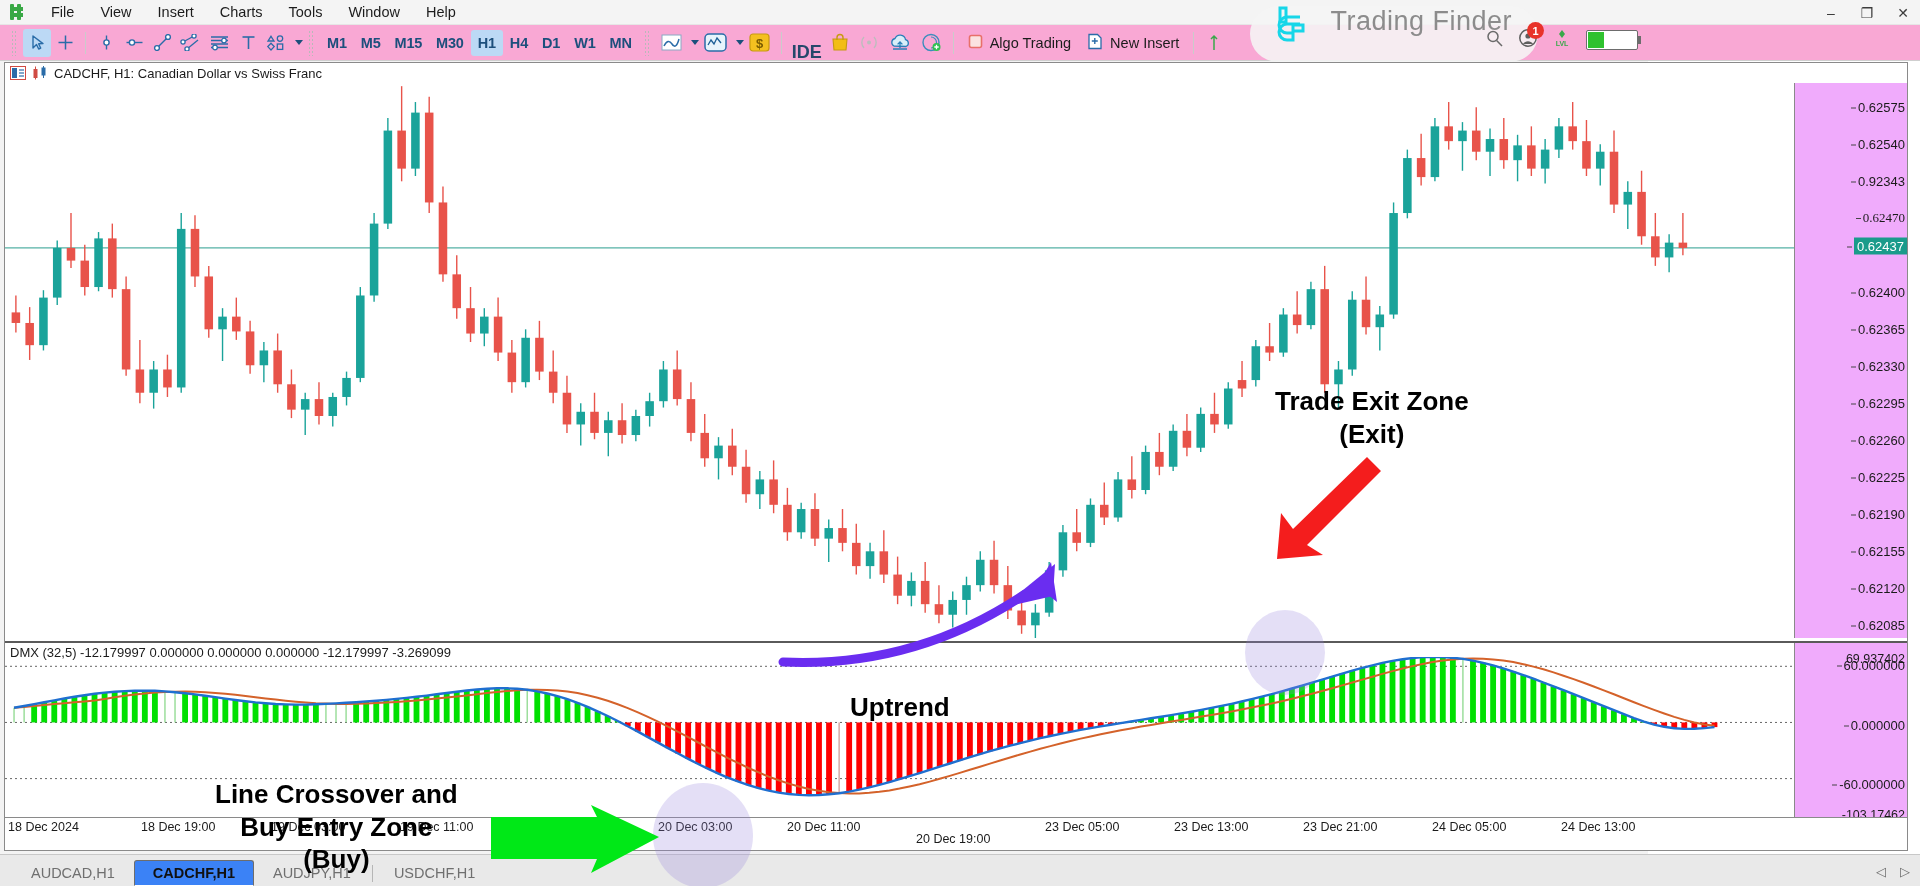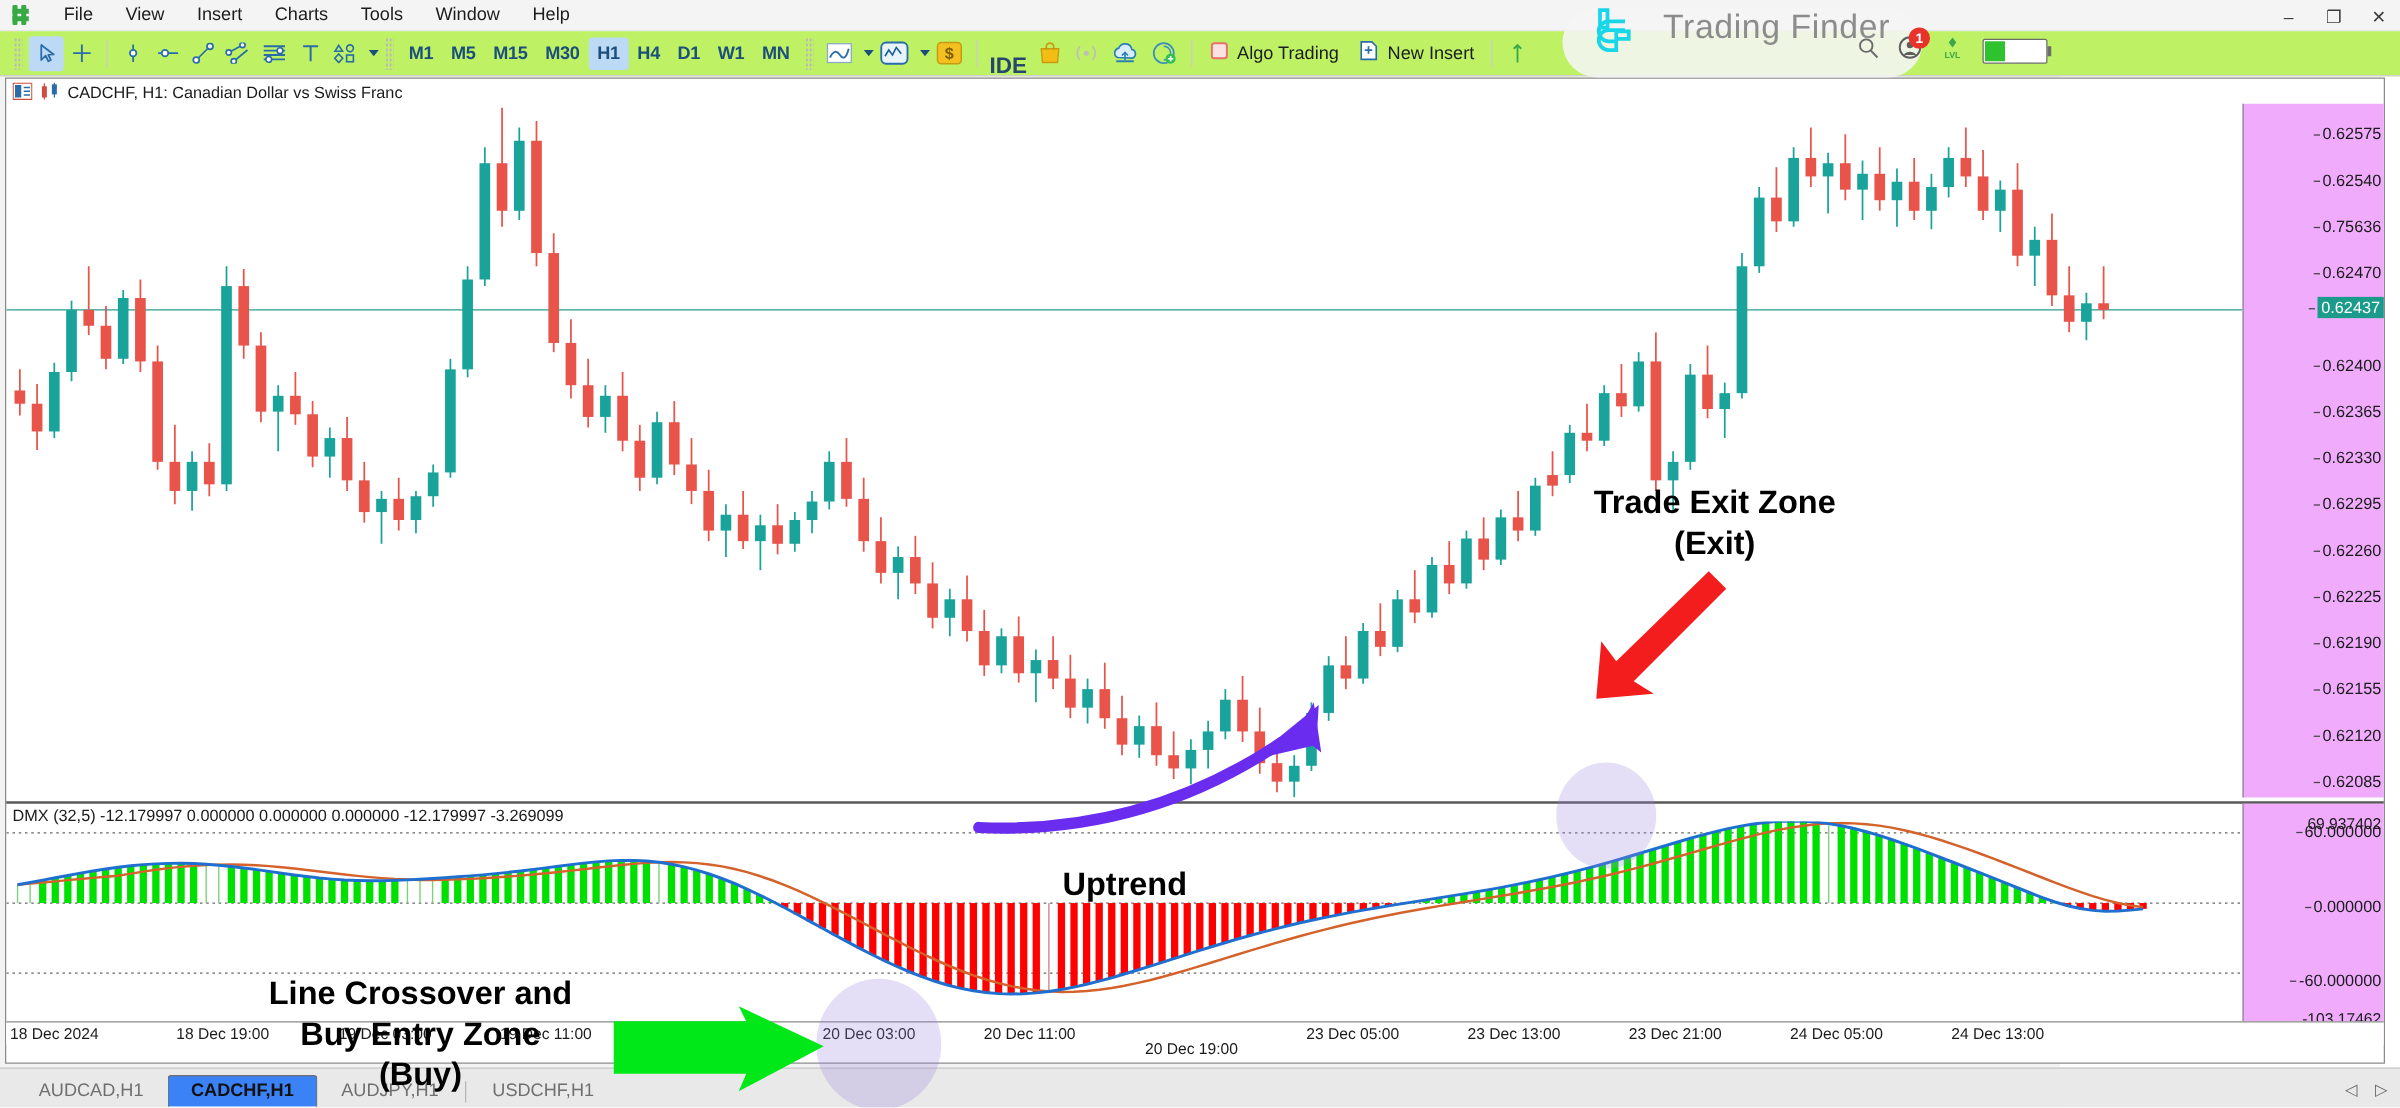--- a/index.html
+++ b/index.html
@@ -28,21 +28,21 @@
     font-size: 14.5px; color: #1c1c1c; padding: 2px 13px; cursor: default;
     white-space: nowrap;
   }
 
   .win-controls { position: absolute; right: 8px; top: 0; height: 25px; display: flex; align-items:center; gap: 18px; }
   .win-btn { font-size: 14px; color: #3c3c3c; width: 18px; text-align:center; cursor: default; line-height: 14px;}
 
   
   .toolbar {
     position: absolute; left: 0; top: 25px; width: 1920px; height: 36px;
-    background: #bef264; display: flex; align-items: center; padding-left: 6px;
+    background: #f9a8d4; display: flex; align-items: center; padding-left: 6px;
     border-bottom: 1px solid #cfcfcf;
   }
   .grip { width: 7px; height: 26px; margin: 0 5px;
     background-image: radial-gradient(circle, #b9b9b9 1px, transparent 1px);
     background-size: 3px 4px; }
   .tb-btn {
     height: 28px; min-width: 28px; display: flex; align-items: center; justify-content: center;
     border-radius: 3px; color: #2a6ca8; cursor: default; padding: 0 4px;
   }
   .tb-btn.active { background: #bcd9f5; }
@@ -614,22 +614,22 @@
             <rect x="1646.0714615384616" y="153.28571428570982" width="8.541692307692308" height="21.14285714286663" fill="#e8534a"></rect>
             <line x1="1664.1192307692309" y1="151.17142857142198" x2="1664.1192307692309" y2="189.22857142856785" stroke="#1aa39a" stroke-width="1.4"></line>
             <rect x="1659.8483846153847" y="159.62857142857334" width="8.541692307692308" height="14.80000000000311" fill="#1aa39a"></rect>
             <line x1="1677.896153846154" y1="130.02857142856706" x2="1677.896153846154" y2="172.31428571428864" stroke="#e8534a" stroke-width="1.4"></line>
             <rect x="1673.6253076923078" y="159.62857142857334" width="8.541692307692308" height="5.285714285713709" fill="#e8534a"></rect>
           </svg>
       </div>
       <div class="axis-right">
         <div class="tick" style="top:24px;">0.62575</div>
         <div class="tick" style="top:61px;">0.62540</div>
-        <div class="tick" style="top:98px;">0.75636</div>
-        <div class="tick" style="top:135px;">0.62470</div>
+        <div class="tick" style="top:98px;">0.92343</div>
+        <div class="tick" style="top:135px;font-family:Liberation Serif, serif;">0.62470</div>
         <div class="tick tick-hl" style="top:163px;">0.62437</div>
         <div class="tick" style="top:209px;">0.62400</div>
         <div class="tick" style="top:246px;">0.62365</div>
         <div class="tick" style="top:283px;">0.62330</div>
         <div class="tick" style="top:320px;">0.62295</div>
         <div class="tick" style="top:357px;">0.62260</div>
         <div class="tick" style="top:394px;">0.62225</div>
         <div class="tick" style="top:431px;">0.62190</div>
         <div class="tick" style="top:468px;">0.62155</div>
         <div class="tick" style="top:505px;">0.62120</div>

